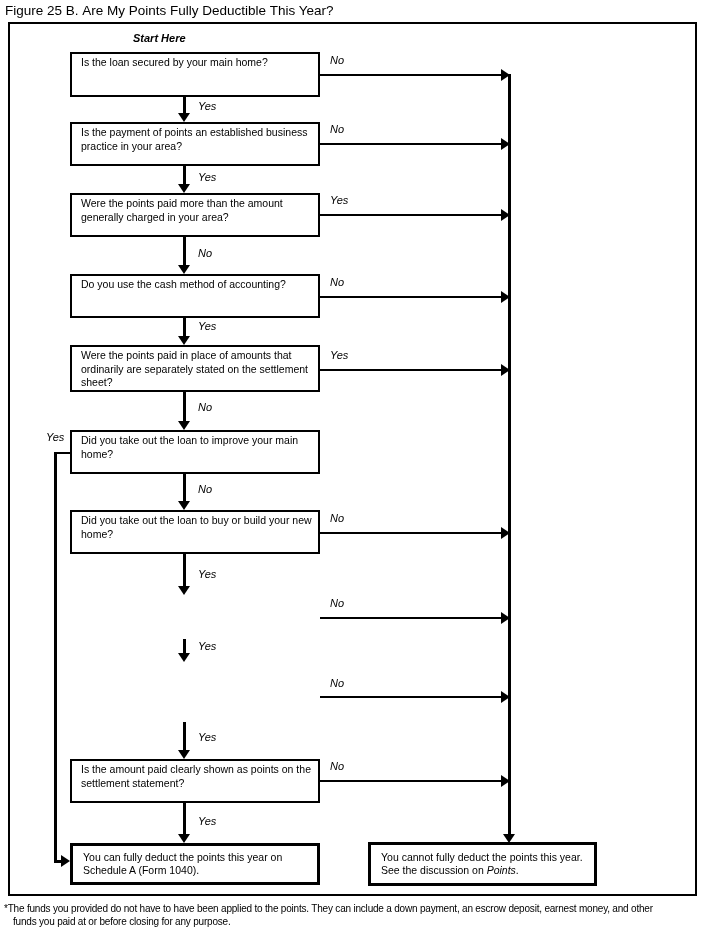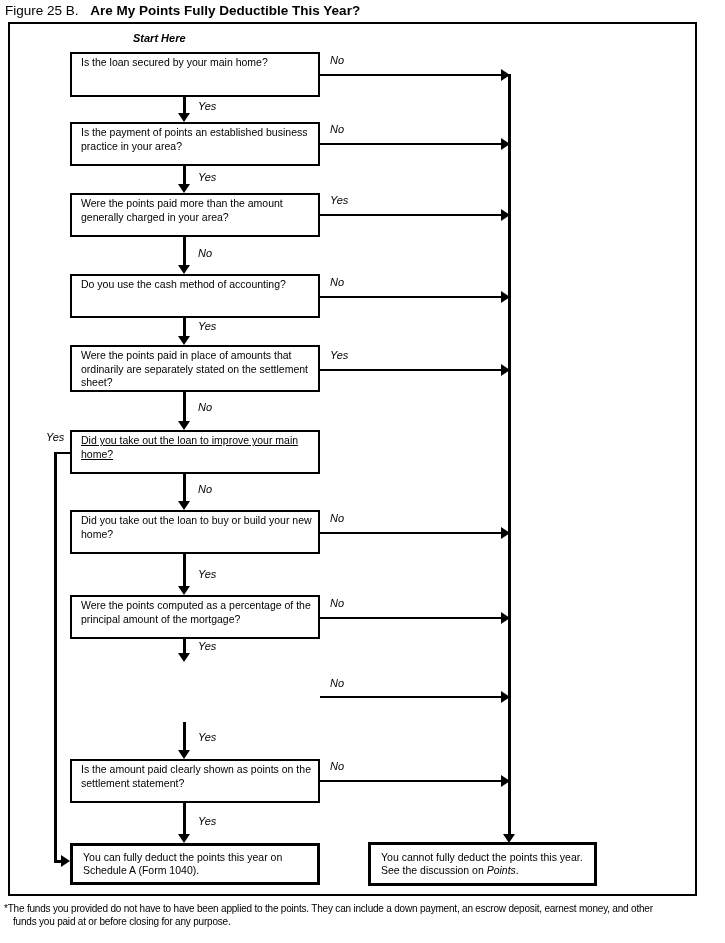--- a/index.html
+++ b/index.html
@@ -1,34 +1,34 @@
 <!DOCTYPE html>
 <html><head>
 <meta charset="utf-8">
 <style>
   html,body{margin:0;padding:0;background:#fff;}
   .stage{position:relative;width:725px;height:943px;background:#fff;overflow:hidden;
          font-family:"Liberation Sans",sans-serif;color:#000;}
   .title{position:absolute;left:5px;top:3px;font-size:13.5px;white-space:nowrap;}
-  .title .bold{font-weight:bold;margin-left:8px;}
+  .title .bold{font-weight:normal;}
   .frame{position:absolute;left:8px;top:22px;width:689px;height:874px;border:2px solid #000;box-sizing:border-box;}
   .start{position:absolute;left:133px;top:32px;font-size:11px;font-weight:bold;font-style:italic;}
 
   
   .dbox{position:absolute;left:70px;width:250px;border:2px solid #000;background:#fff;
         box-sizing:border-box;display:flex;align-items:flex-start;
         font-size:10.5px;line-height:13.5px;padding:2px 4px 2px 9px;}
   .rbox{position:absolute;border:3px solid #000;background:#fff;box-sizing:border-box;
         display:flex;align-items:center;font-size:10.5px;line-height:13.5px;padding:2px 6px 2px 10px;}
   .b1{top:52px;height:45px;}
   .b2{top:122px;height:44px;}
   .b3{top:193px;height:44px;}
   .b4{top:274px;height:44px;}
   .b5{top:345px;height:47px;}
-  .b6{top:430px;height:44px;text-decoration:underline;}
+  .b6{top:430px;height:44px;}
   .b7{top:510px;height:44px;}
   .b8{top:595px;height:44px;}
   .b9{top:662px;height:60px;}
   .b10{top:759px;height:44px;}
   .b11{left:70px;top:843px;width:250px;height:42px;}
   .b12{left:368px;top:842px;width:229px;height:44px;}
   .ital{font-style:italic;}
 
   
   .ln{position:absolute;background:#000;}
@@ -108,23 +108,20 @@
       <span>Were the points paid in place of amounts that ordinarily are separately stated on the settlement sheet?</span>
     </div>
   <div class="dbox b4">
       <span>Do you use the cash method of accounting?</span>
     </div>
   <div class="dbox b6">
       <span>Did you take out the loan to improve your main home?</span>
     </div>
   <div class="dbox b7">
       <span>Did you take out the loan to buy or build your new home?</span>
-    </div>
-  <div class="dbox b8">
-      <span>Were the points computed as a percentage of the principal amount of the mortgage?</span>
     </div>
   <div class="dbox b10">
       <span>Is the amount paid clearly shown as points on the settlement statement?</span>
     </div>
 
   <div class="rbox b11">
       <span>You can fully deduct the points this year on Schedule A (Form 1040).</span>
     </div>
   <div class="rbox b12">
       <span><span>You cannot fully deduct the points this year. See the discussion on </span><span class="ital">Points</span><span>.</span></span>

